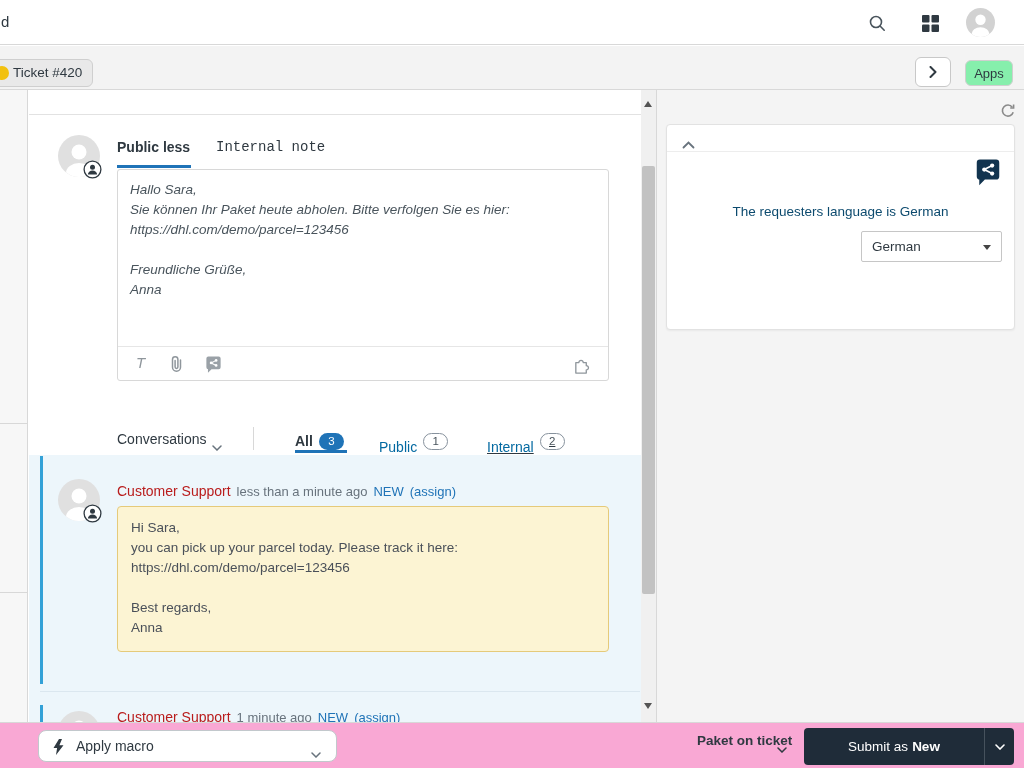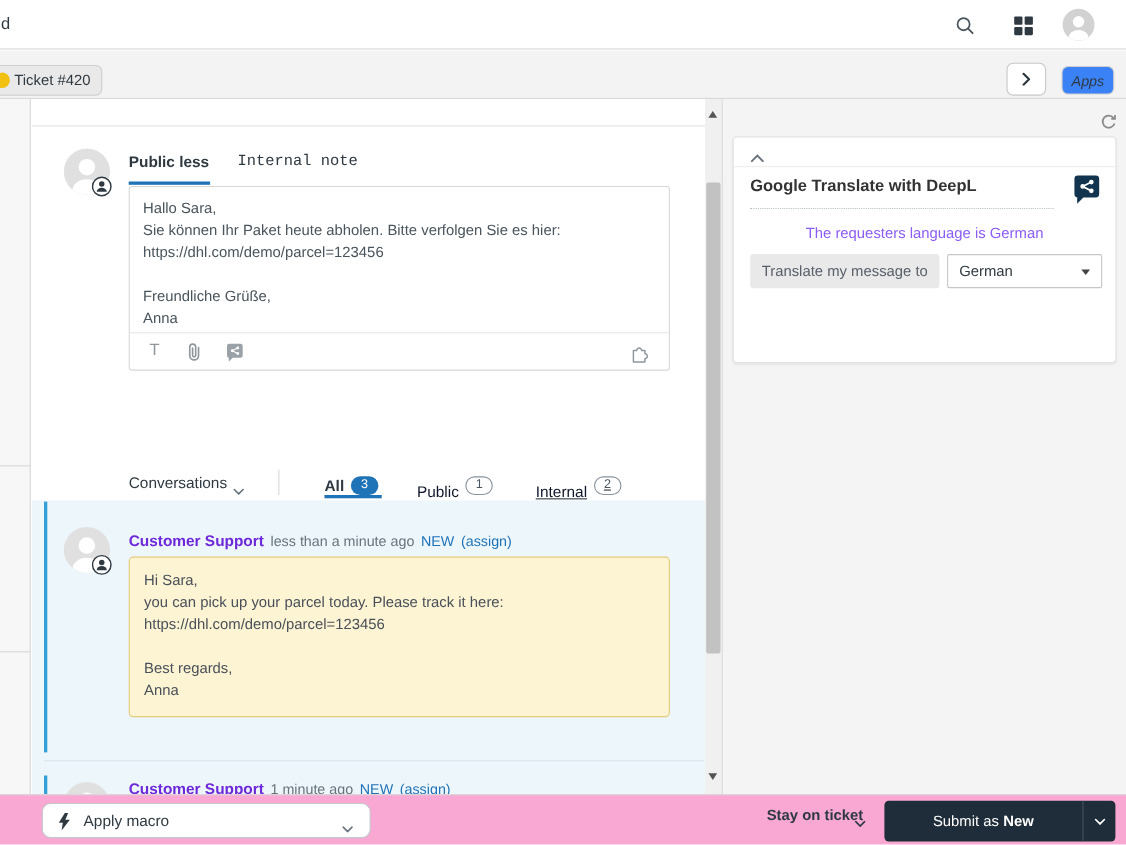--- a/index.html
+++ b/index.html
@@ -16,71 +16,71 @@
   .icon-search { left:867px; }
   .icon-grid { left:920px; }
   .avatar-top { position:absolute; left:966px; top:8px; width:29px; height:29px; border-radius:50%; background:#d2d2d2; overflow:hidden; }
 
   
   .tabbar { position:absolute; left:0; top:46px; width:1024px; height:44px; background:#f3f3f3; border-bottom:1px solid #d8d8d8; }
   .ticket-tab { position:absolute; left:-14px; top:59px; width:107px; height:28px; background:#e9e9e9; border:1px solid #cfcfcf; border-radius:6px; }
   .ticket-dot { position:absolute; left:8px; top:6px; width:14px; height:14px; border-radius:50%; background:#f2c10f; }
   .ticket-label { position:absolute; left:26px; top:5px; font-size:13.5px; color:#2f3941; }
   .next-btn { position:absolute; left:915px; top:57px; width:36px; height:30px; background:#fff; border:1px solid #c8c8c8; border-radius:6px; display:flex; align-items:center; justify-content:center; cursor:pointer; }
-  .apps-btn { position:absolute; left:965px; top:60px; width:48px; height:26px; background:#3b82f6; border:1px solid #cfcfcf; border-radius:6px; font-size:13px; color:#2f3941; display:flex; align-items:center; justify-content:center; cursor:pointer;font-style:italic; }
+  .apps-btn { position:absolute; left:965px; top:60px; width:48px; height:26px; background:#86efac; border:1px solid #cfcfcf; border-radius:6px; font-size:13px; color:#2f3941; display:flex; align-items:center; justify-content:center; cursor:pointer; }
 
   
   .left-strip { position:absolute; left:0; top:90px; width:28px; height:632px; background:#f7f7f7; border-right:1px solid #d8d8d8; }
   .strip-div { position:absolute; left:0; width:28px; height:1px; background:#d8d8d8; }
 
   
   .content-divider { position:absolute; left:29px; top:114px; width:612px; height:1px; background:#e2e2e2; }
   .avatar { border-radius:50%; background:#e0e0e0; overflow:hidden; }
   .badge-user { position:absolute; width:19px; height:19px; }
   .compose-avatar { position:absolute; left:58px; top:135px; width:42px; height:42px; }
   .compose-badge { left:83px; top:160px; }
   .tab-public { position:absolute; left:117px; top:139px; font-size:14px; font-weight:700; color:#2f3941; cursor:pointer; }
   .tab-internal { position:absolute; left:216px; top:139px; font-size:14px; color:#2f3941; cursor:pointer;font-family:Liberation Mono, monospace; }
   .tab-underline { position:absolute; left:117px; top:165px; width:74px; height:3px; background:#1f73b7; }
-  .compose-box { position:absolute; left:117px; top:169px; width:492px; height:168px; border:1px solid #d8d8d8; border-radius:3px; background:#fff; }
+  .compose-box { position:absolute; left:117px; top:169px; width:492px; height:212px; border:1px solid #d8d8d8; border-radius:3px; background:#fff;font-style:italic; }
   .compose-text { position:absolute; left:12px; top:10px; right:12px; bottom:40px; font-size:13.5px; line-height:20px; color:#49545c; white-space:pre-line; cursor:text; }
   .compose-toolbar { position:absolute; left:0; right:0; bottom:0; height:34px; border-top:1px solid #e6e6e6; }
   .tool { position:absolute; top:8px; cursor:pointer; }
   .tool-text { left:18px; top:7px; font-size:15px; color:#8f969c; }
   .tool-attach { left:50px; }
   .tool-translate { left:86px; }
   .tool-puzzle { right:16px; }
 
   
   .conv-label { position:absolute; left:117px; top:431px; font-size:14px; color:#2f3941; cursor:pointer; }
   .conv-chevron { position:absolute; left:212px; top:437px; cursor:pointer; }
   .conv-vdiv { position:absolute; left:253px; top:427px; width:1px; height:23px; background:#d8d8d8; }
   .conv-tab { position:absolute; top:429px; height:24px; display:flex; align-items:center; gap:6px; cursor:pointer; }
   .conv-tab .lbl { font-size:14px; }
   .conv-tab.active .lbl { font-weight:700; color:#2f3941; }
-  .conv-tab .lbl-dim { color:#0f172a;margin-top:12px; }
+  .conv-tab .lbl-dim { color:#0369a1;margin-top:12px; }
   .badge-pill { height:17px; min-width:25px; padding:0 7px; border-radius:9px; font-size:11.5px; display:flex; align-items:center; justify-content:center; }
   .badge-filled { background:#1f73b7; color:#fff; }
   .badge-outline { border:1px solid #87929d; color:#49545c; background:transparent; }
   .tab-all { left:295px; }
   .tab-pub { left:379px; }
   .tab-int { left:487px;text-decoration:underline; }
   .all-underline { position:absolute; left:295px; top:450px; width:52px; height:3px; background:#1f73b7; }
 
   
   .conv-section { position:absolute; left:29px; top:455px; width:612px; height:267px; background:#edf6fb; overflow:hidden; }
   .stripe { position:absolute; left:11px; width:3px; background:#33a1d7; }
   .stripe1 { top:1px; height:228px; }
   .stripe2 { top:250px; height:17px; }
   .msg-divider { position:absolute; left:11px; top:236px; width:600px; height:1px; background:#dbe7ef; }
   .msg-avatar1 { position:absolute; left:29px; top:24px; width:42px; height:42px; }
   .msg-badge1 { left:54px; top:49px; }
   .msg-avatar2 { position:absolute; left:29px; top:256px; width:42px; height:42px; }
   .msg-header { position:absolute; left:88px; display:flex; align-items:baseline; gap:6px; white-space:nowrap; }
-  .msg-header .author { font-size:14px; font-weight:700; color:#6d28d9; }
+  .msg-header .author { font-size:14px; font-weight:400; color:#b91c1c; }
   .msg-header .time { font-size:13px; color:#68737d; }
   .msg-header .status { font-size:13px; color:#1f73b7; }
   .msg-header .assign { font-size:13px; color:#1f73b7; cursor:pointer; }
   .hdr1 { top:28px; }
   .hdr2 { top:254px; }
   .note-box { position:absolute; left:88px; top:51px; width:492px; height:146px; background:#fcf4d3; border:1px solid #e5ca7a; border-radius:4px; }
   .note-text { position:absolute; left:13px; top:11px; right:13px; font-size:13.5px; line-height:20px; color:#4a5059; white-space:pre-line; }
 
   
   .scrollbar { position:absolute; left:641px; top:90px; width:15px; height:632px; background:#f0f0f0; }
@@ -89,21 +89,21 @@
   .sb-thumb { position:absolute; left:1px; top:76px; width:13px; height:428px; background:#c2c2c2; border-radius:2px; cursor:grab; }
 
   
   .right-panel { position:absolute; left:656px; top:90px; width:368px; height:632px; background:#f4f4f4; border-left:1px solid #d8d8d8; }
   .refresh-btn { position:absolute; left:1000px; top:103px; cursor:pointer; }
   .panel-card { position:absolute; left:666px; top:124px; width:349px; height:206px; background:#fff; border:1px solid #e2e2e2; border-radius:4px; box-shadow:0 1px 2px rgba(0,0,0,0.05); }
   .card-caret { position:absolute; left:15px; top:10px; cursor:pointer; }
   .card-hdiv { position:absolute; left:0; right:0; top:26px; height:1px; background:#ededed; }
   .card-title { position:absolute; left:15px; top:36px; width:276px; font-size:15px; font-weight:700; color:#333; padding-bottom:11px; border-bottom:1px dotted #b8bec4; }
   .deepl-icon { position:absolute; left:306px; top:32px; }
-  .card-subtitle { position:absolute; left:0; top:79px; width:100%; text-align:center; font-size:13.5px; color:#8b5cf6; }
+  .card-subtitle { position:absolute; left:0; top:79px; width:100%; text-align:center; font-size:13.5px; color:#0c4a6e; }
   .translate-btn { position:absolute; left:15px; top:106px; width:172px; height:31px; background:#e9e9e9; border:none; border-radius:3px; font-size:13.5px; color:#58606a; display:flex; align-items:center; justify-content:center; cursor:pointer; font-family:inherit; }
   .lang-select { position:absolute; left:194px; top:106px; width:141px; height:31px; background:#fff; border:1px solid #c6c6c6; border-radius:2px; cursor:pointer; }
   .lang-value { position:absolute; left:10px; top:7px; font-size:13.5px; color:#2f3941; }
   .lang-arrow { position:absolute; right:10px; top:13px; width:0; height:0; border-left:4px solid transparent; border-right:4px solid transparent; border-top:5px solid #444; }
 
   
   .bottom-bar { position:absolute; left:0; top:722px; width:1024px; height:46px; background:#f9a8d4; border-top:1px solid #d8d8d8; z-index:5; }
   .macro-btn { position:absolute; left:38px; top:7px; width:299px; height:32px; background:#fff; border:1px solid #c2c8cc; border-radius:8px; cursor:pointer; }
   .macro-bolt { position:absolute; left:14px; top:8px; }
   .macro-label { position:absolute; left:37px; top:7px; font-size:14px; color:#2f3941; }
@@ -296,54 +296,52 @@
         <path d="M13.6 1.6 v3.4 h-3.4"></path>
       </svg>
   </span>
   <div class="panel-card">
     <span class="card-caret">
       <svg width="13" height="8" viewBox="0 0 13 8" fill="none" stroke="#68737d" stroke-width="1.8" stroke-linecap="round">
           <path d="M1.5 6.5 L6.5 1.5 L11.5 6.5"></path>
         </svg>
     </span>
     <div class="card-hdiv"></div>
-    <div class="card-title">Google Translate with DeepL</div>
     <span class="deepl-icon">
       <svg width="30" height="30" viewBox="0 0 24 24">
           <path d="M3 4.5 A2.5 2.5 0 0 1 5.5 2 h13 A2.5 2.5 0 0 1 21 4.5 v11 a2.5 2.5 0 0 1 -2.5 2.5 H9.5 l-4.5 4.5 v-4.5 H5.5 A2.5 2.5 0 0 1 3 15.5 z" fill="#12344f"></path>
           <circle cx="9" cy="10" r="1.7" fill="#fff"></circle>
           <circle cx="15.3" cy="6.8" r="1.7" fill="#fff"></circle>
           <circle cx="15.3" cy="13.2" r="1.7" fill="#fff"></circle>
           <line x1="9" y1="10" x2="15.3" y2="6.8" stroke="#fff" stroke-width="1.3"></line>
           <line x1="9" y1="10" x2="15.3" y2="13.2" stroke="#fff" stroke-width="1.3"></line>
         </svg>
     </span>
     <div class="card-subtitle">The requesters language is German</div>
-    <button class="translate-btn">Translate my message to</button>
     <div class="lang-select">
       <span class="lang-value">German</span>
       <span class="lang-arrow"></span>
     </div>
   </div>
 
   <div class="bottom-bar">
     <div class="macro-btn">
       <span class="macro-bolt">
         <svg width="11" height="16" viewBox="0 0 11 16">
             <path d="M6 0 L0.5 9 h3.6 L3 16 L10.5 6.2 H6.4 L9 0 z" fill="#2f3941"></path>
           </svg>
       </span>
       <span class="macro-label">Apply macro</span>
       <span class="macro-chevron">
         <svg width="10" height="6" viewBox="0 0 10 6" fill="none" stroke="#68737d" stroke-width="1.5" stroke-linecap="round">
             <path d="M1 1 L5 5 L9 1"></path>
           </svg>
       </span>
     </div>
-    <span class="stay-label">Stay on ticket</span>
+    <span class="stay-label">Paket on ticket</span>
     <span class="stay-chevron">
       <svg width="10" height="6" viewBox="0 0 10 6" fill="none" stroke="#2f3941" stroke-width="1.5" stroke-linecap="round">
           <path d="M1 1 L5 5 L9 1"></path>
         </svg>
     </span>
     <div class="submit-group">
       <div class="submit-main">
         <span>Submit as</span>
         <span class="bold">New</span>
       </div>

